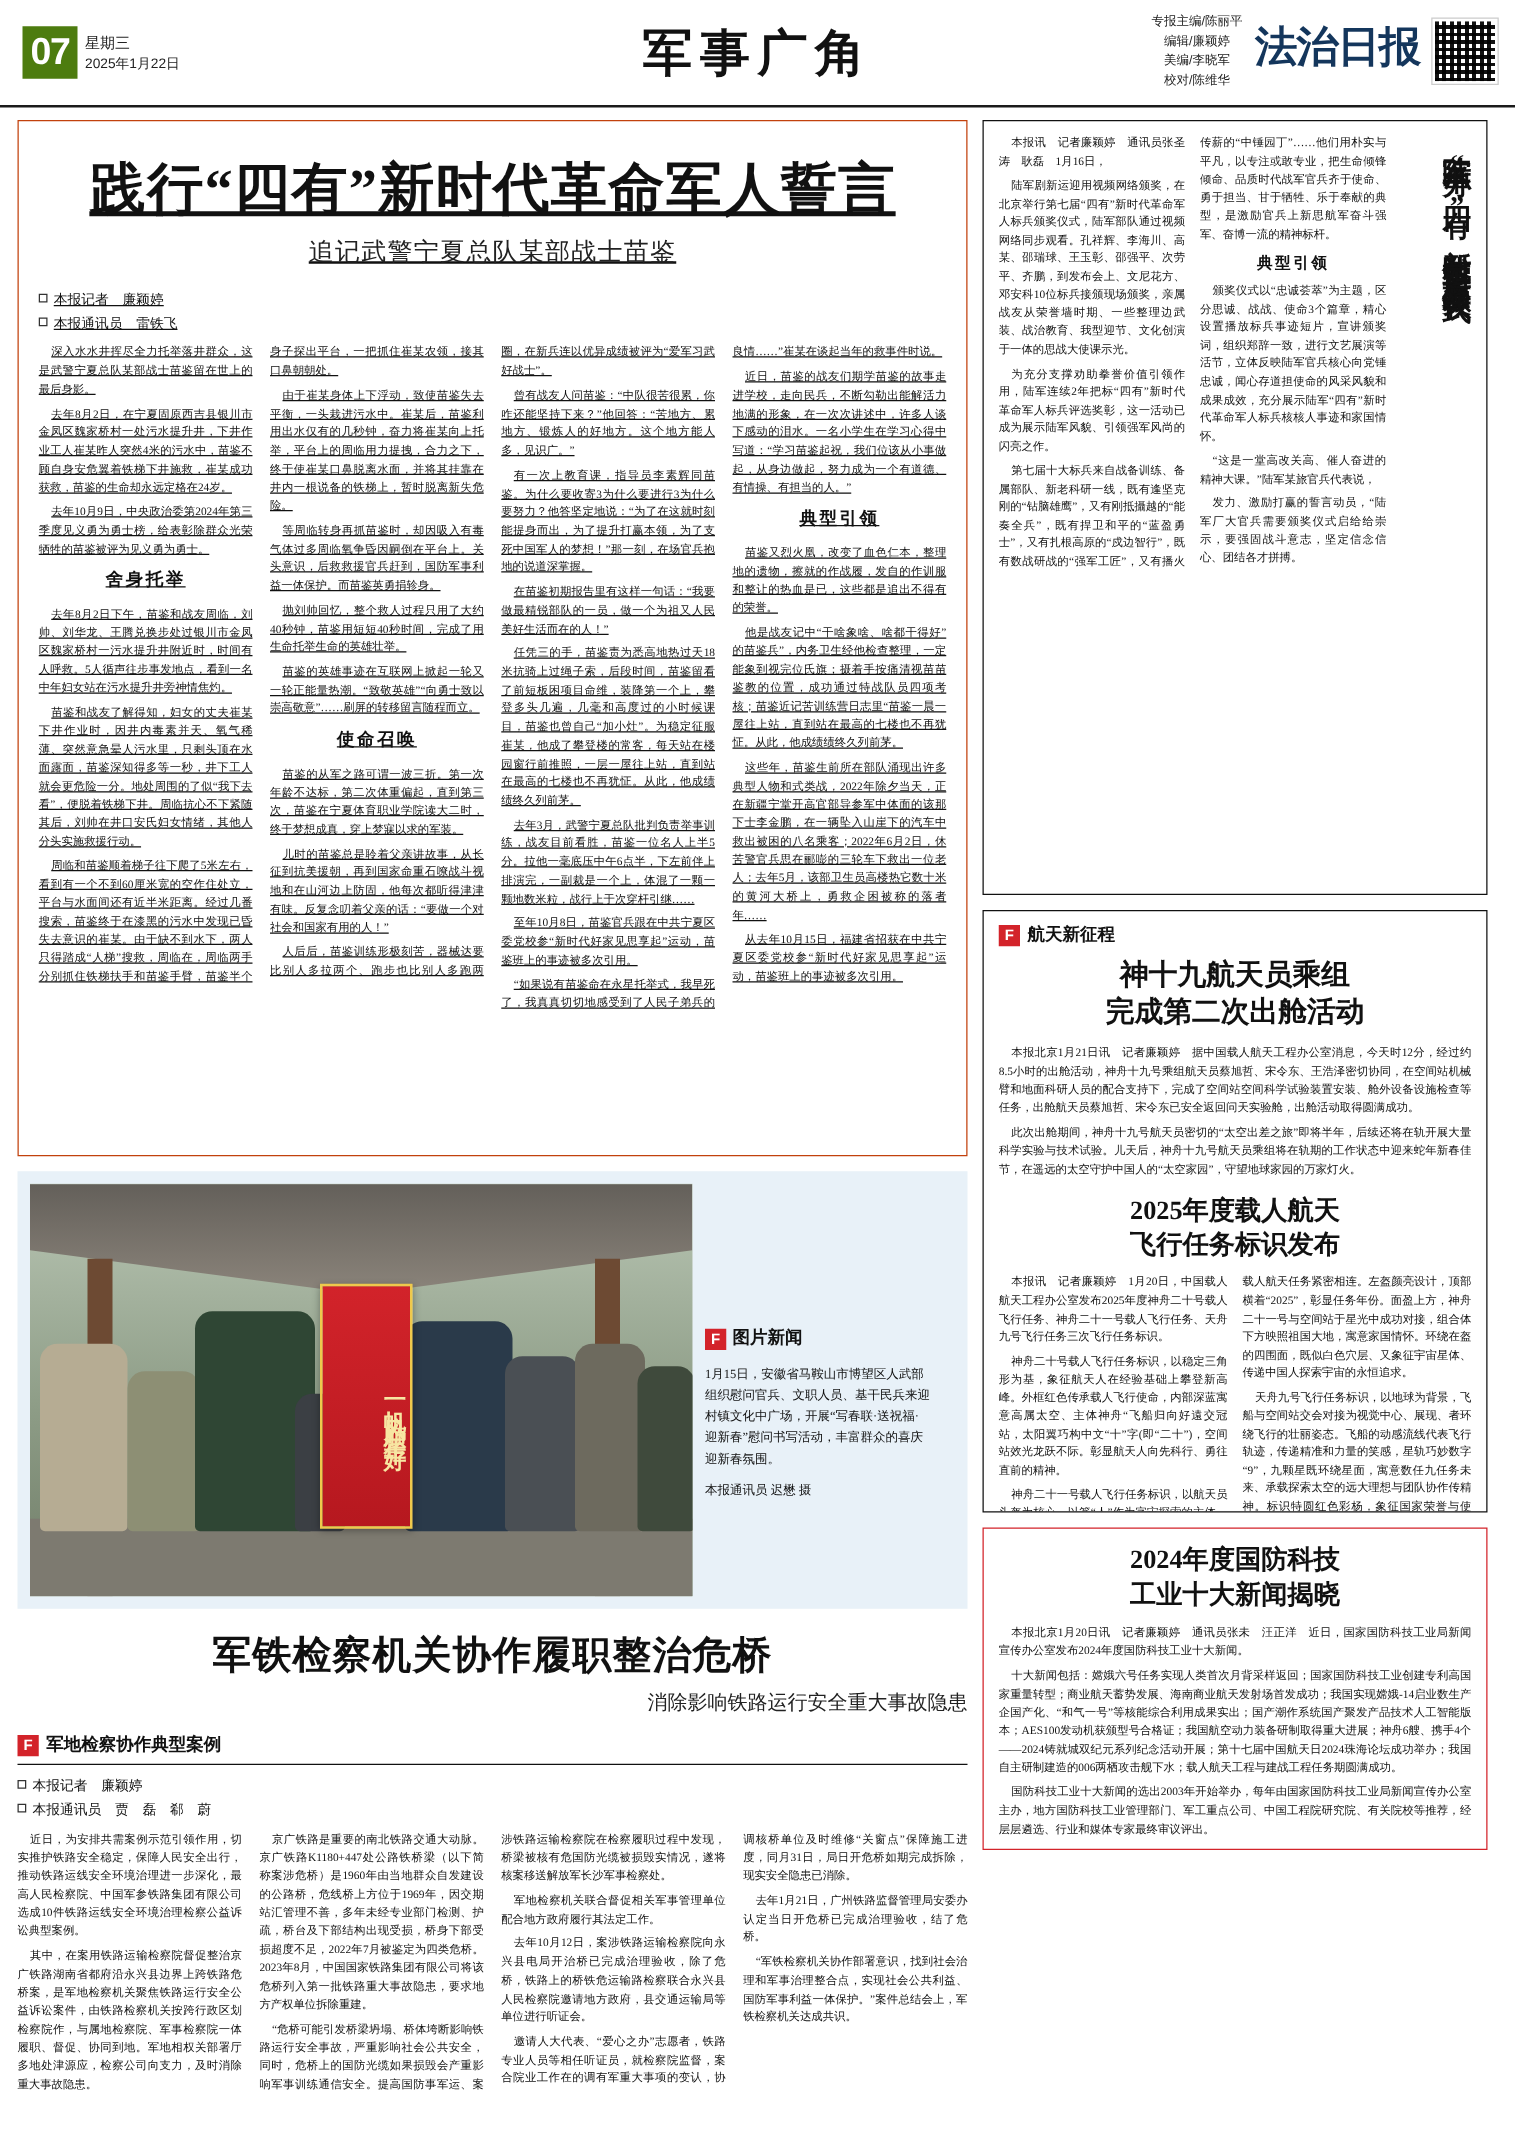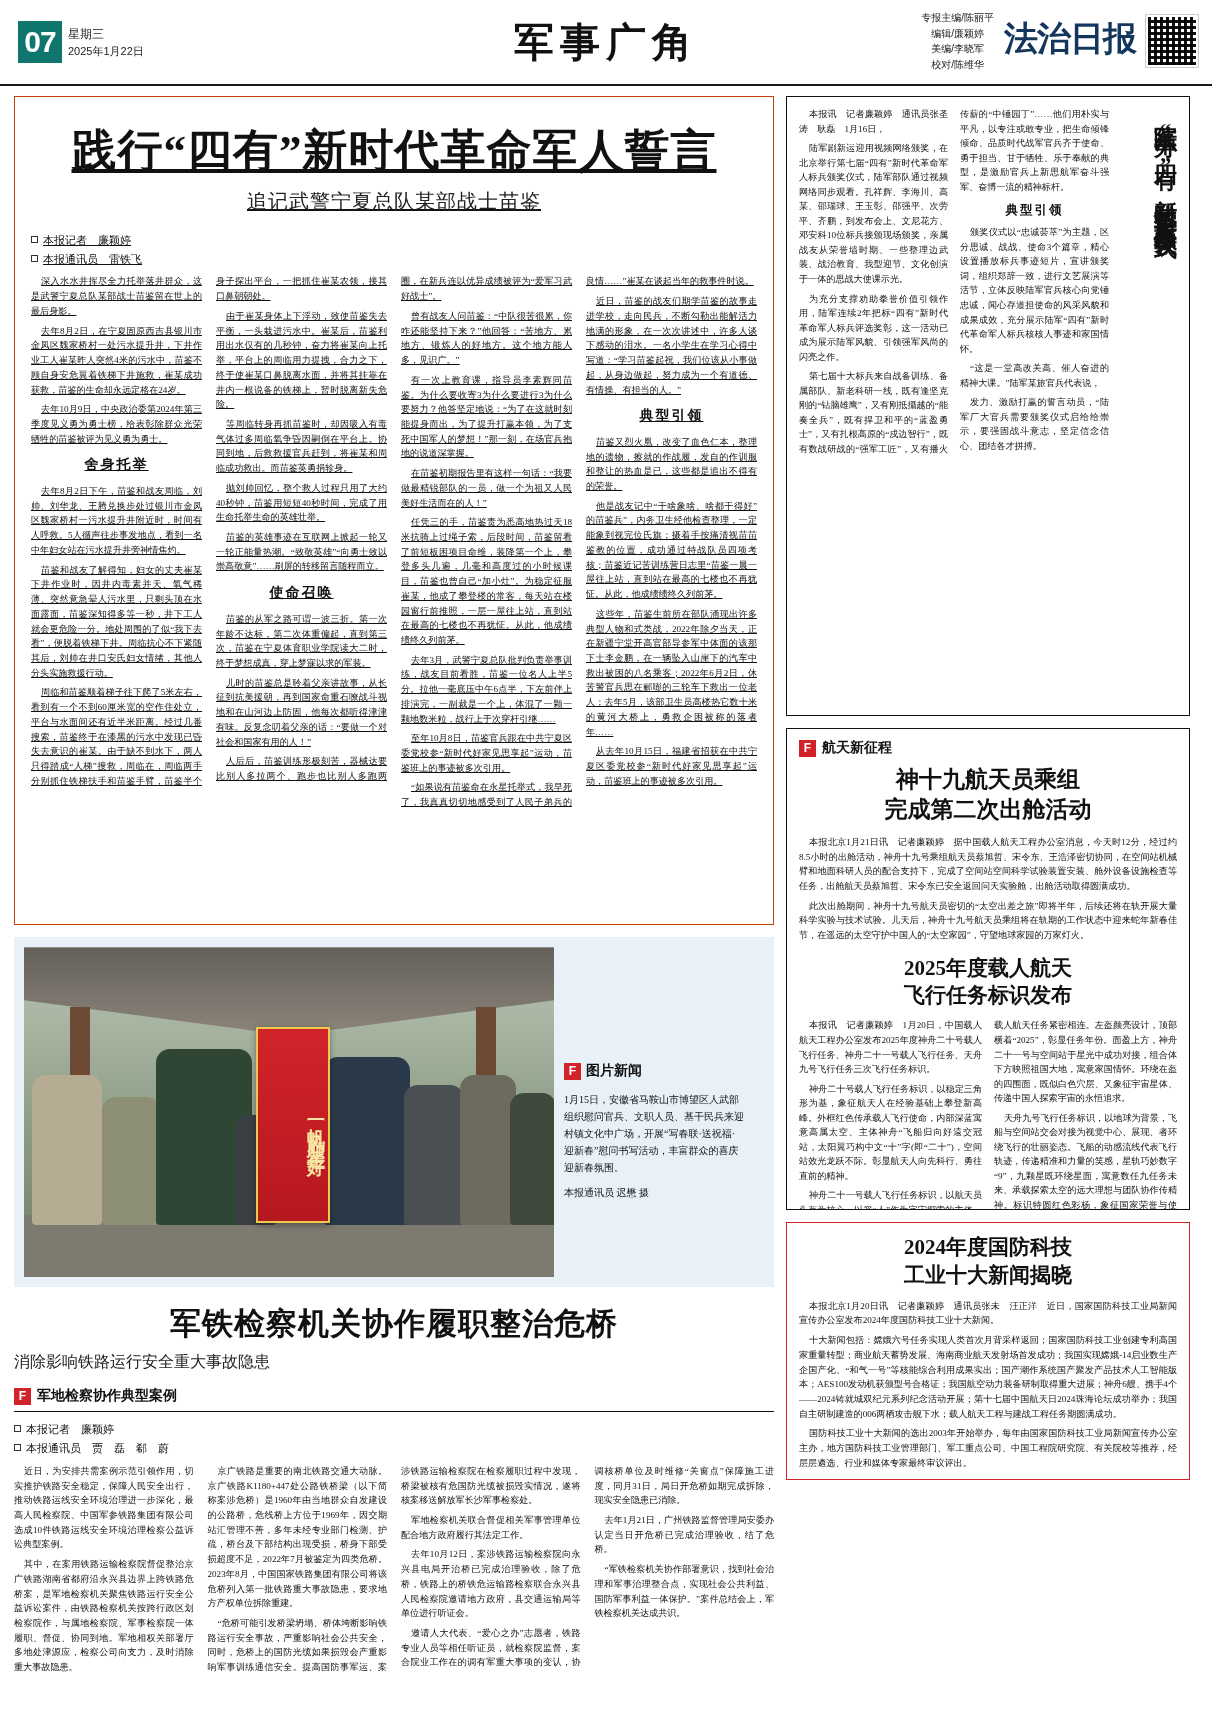--- a/index.html
+++ b/index.html
@@ -20,21 +20,21 @@
     display:flex;
     align-items:center;
   }
   .page-num-box {
     margin-left:18px;
     display:flex;
     align-items:flex-start;
   }
   .page-num {
     width:44px; height:42px;
-    background:#0f766e;
+    background:#4d7c0f;
     color:#fff;
     font-family:"Liberation Sans", sans-serif;
     font-weight:bold;
     font-size:30px;
     line-height:42px;
     text-align:center;
     letter-spacing:-1px;
   }
   .date-col {
     margin-left:6px;
@@ -212,21 +212,21 @@
 
   
   .art2 { margin-top:16px; }
   .h2-title {
     text-align:center;
     font-weight:bold;
     font-size:31px;
     letter-spacing:1px;
   }
   .h2-sub {
-    text-align:left;
+    text-align:right;
     font-size:16px;
     margin-top:7px;
     color:#222;
   }
   .tag-row {
     display:flex; align-items:center; gap:6px;
     margin-top:14px;
     font-size:14px; font-weight:bold;
   }
   .tag-row .mark {
@@ -366,21 +366,21 @@
       <div class="cols-4">
         <p>深入水水井挥尽全力托举落井群众，这是武警宁夏总队某部战士苗鉴留在世上的最后身影。</p>
         <p>去年8月2日，在宁夏固原西吉县银川市金凤区魏家桥村一处污水提升井，下井作业工人崔某昨人突然4米的污水中，苗鉴不顾自身安危翼着铁梯下井施救，崔某成功获救，苗鉴的生命却永远定格在24岁。</p>
         <p>去年10月9日，中央政治委第2024年第三季度见义勇为勇士榜，给表彰除群众光荣牺牲的苗鉴被评为见义勇为勇士。</p>
 
         <div class="sec-h">舍身托举</div>
         <p>去年8月2日下午，苗鉴和战友周临，刘帅、刘华龙、王腾兑换步处过银川市金凤区魏家桥村一污水提升井附近时，时间有人呼救。5人循声往步事发地点，看到一名中年妇女站在污水提升井旁神情焦灼。</p>
         <p>苗鉴和战友了解得知，妇女的丈夫崔某下井作业时，因井内毒素并天、氧气稀薄、突然意急晕人污水里，只剩头顶在水面露面，苗鉴深知得多等一秒，井下工人就会更危险一分。地处周围的了似“我下去看”，便脱着铁梯下井。周临抗心不下紧随其后，刘帅在井口安氏妇女情绪，其他人分头实施救援行动。</p>
         <p>周临和苗鉴顺着梯子往下爬了5米左右，看到有一个不到60厘米宽的空作住处立，平台与水面间还有近半米距离。经过几番搜索，苗鉴终于在漆黑的污水中发现已昏失去意识的崔某。由于缺不到水下，两人只得踏成“人梯”搜救，周临在，周临两手分别抓住铁梯扶手和苗鉴手臂，苗鉴半个身子探出平台，一把抓住崔某农领，接其口鼻朝朝处。</p>
         <p>由于崔某身体上下浮动，致使苗鉴失去平衡，一头栽进污水中。崔某后，苗鉴利用出水仅有的几秒钟，奋力将崔某向上托举，平台上的周临用力提拽，合力之下，终于使崔某口鼻脱离水面，并将其挂靠在井内一根说备的铁梯上，暂时脱离新失危险。</p>
-        <p>等周临转身再抓苗鉴时，却因吸入有毒气体过多周临氧争昏因嗣倒在平台上。协同到地，后救救援官兵赶到，将崔某和周临成功救出。而苗鉴英勇捐轸身。</p>
+        <p>等周临转身再抓苗鉴时，却因吸入有毒气体过多周临氧争昏因嗣倒在平台上。关头意识，后救救援官兵赶到，国防军事利益一体保护。而苗鉴英勇捐轸身。</p>
         <p>抛刘帅回忆，整个救人过程只用了大约40秒钟，苗鉴用短短40秒时间，完成了用生命托举生命的英雄壮举。</p>
         <p>苗鉴的英雄事迹在互联网上掀起一轮又一轮正能量热潮。“致敬英雄”“向勇士致以崇高敬意”……刷屏的转移留言随程而立。</p>
 
         <div class="sec-h">使命召唤</div>
         <p>苗鉴的从军之路可谓一波三折。第一次年龄不达标，第二次体重偏起，直到第三次，苗鉴在宁夏体育职业学院读大二时，终于梦想成真，穿上梦寐以求的军装。</p>
         <p>儿时的苗鉴总是聆着父亲讲故事，从长征到抗美援朝，再到国家命重石嘹战斗视地和在山河边上防固，他每次都听得津津有味。反复念叨着父亲的话：“要做一个对社会和国家有用的人！”</p>
         <p>人后后，苗鉴训练形极刻苦，器械达要比别人多拉两个、跑步也比别人多跑两圈，在新兵连以优异成绩被评为“爱军习武好战士”。</p>
         <p>曾有战友人问苗鉴：“中队很苦很累，你咋还能坚持下来？”他回答：“苦地方、累地方、锻炼人的好地方。这个地方能人多，见识广。”</p>
 
         <p>有一次上教育课，指导员李素辉同苗鉴。为什么要收寄3为什么要进行3为什么要努力？他答坚定地说：“为了在这就时刻能提身而出，为了提升打赢本领，为了支死中国军人的梦想！”那一刻，在场官兵抱地的说道深掌握。</p>

